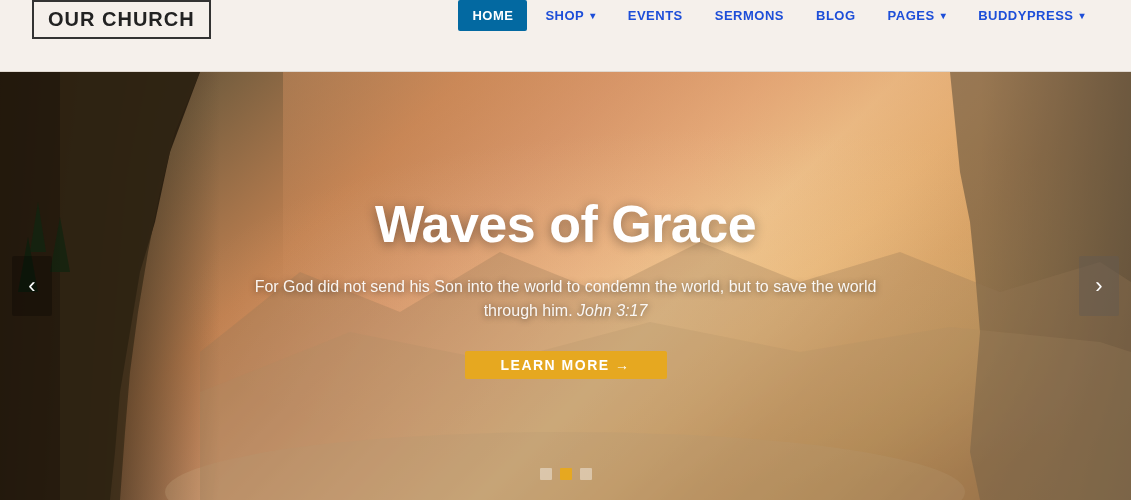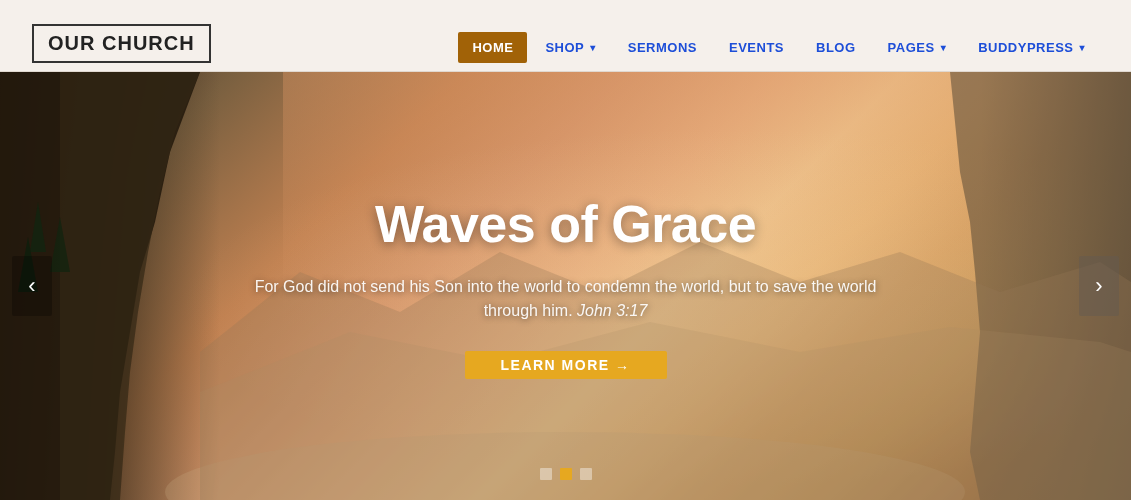--- a/index.html
+++ b/index.html
@@ -3,22 +3,22 @@
   <meta charset="utf-8">
   <style>
     * { margin: 0; padding: 0; box-sizing: border-box; }
     body { font-family: 'Arial', sans-serif; width: 1131px; height: 500px; overflow: hidden; background: #f5f0eb; }
 
     
     .header {
       background: #f5f0eb;
       height: 72px;
       display: flex;
-      align-items: flex-end;
-      padding: 8px 32px;
+      align-items: flex-start;
+      padding: 0 32px;
       border-bottom: 1px solid #e0d8d0;
       position: relative;
       z-index: 10;
     }
     .logo-box {
       border: 2px solid #333;
       padding: 6px 14px;
       font-size: 20px;
       font-weight: 800;
       letter-spacing: 1px;
@@ -40,21 +40,21 @@
       text-transform: uppercase;
       color: #1d4ed8;
       cursor: pointer;
       display: flex;
       align-items: center;
       gap: 4px;
       border-radius: 2px;
       white-space: nowrap;
     }
     .nav-item.active {
-      background: #a16207;
+      background: #0369a1;
       color: #fff;
     }
     .dropdown-arrow {
       font-size: 10px;
       margin-left: 2px;
     }
 
     
     .hero {
       position: relative;
@@ -223,22 +223,22 @@
 
 <header class="header">
   <div class="logo-box">OUR CHURCH</div>
 
   <nav class="nav">
     <div class="nav-item active">HOME</div>
     <div class="nav-item">
       <span>SHOP</span>
       <span class="dropdown-arrow">▾</span>
     </div>
+    <div class="nav-item">EVENTS</div>
     <div class="nav-item">SERMONS</div>
-    <div class="nav-item">EVENTS</div>
     <div class="nav-item">BLOG</div>
     <div class="nav-item">
       <span>PAGES</span>
       <span class="dropdown-arrow">▾</span>
     </div>
     <div class="nav-item">
       <span>BUDDYPRESS</span>
       <span class="dropdown-arrow">▾</span>
     </div>
   </nav>

